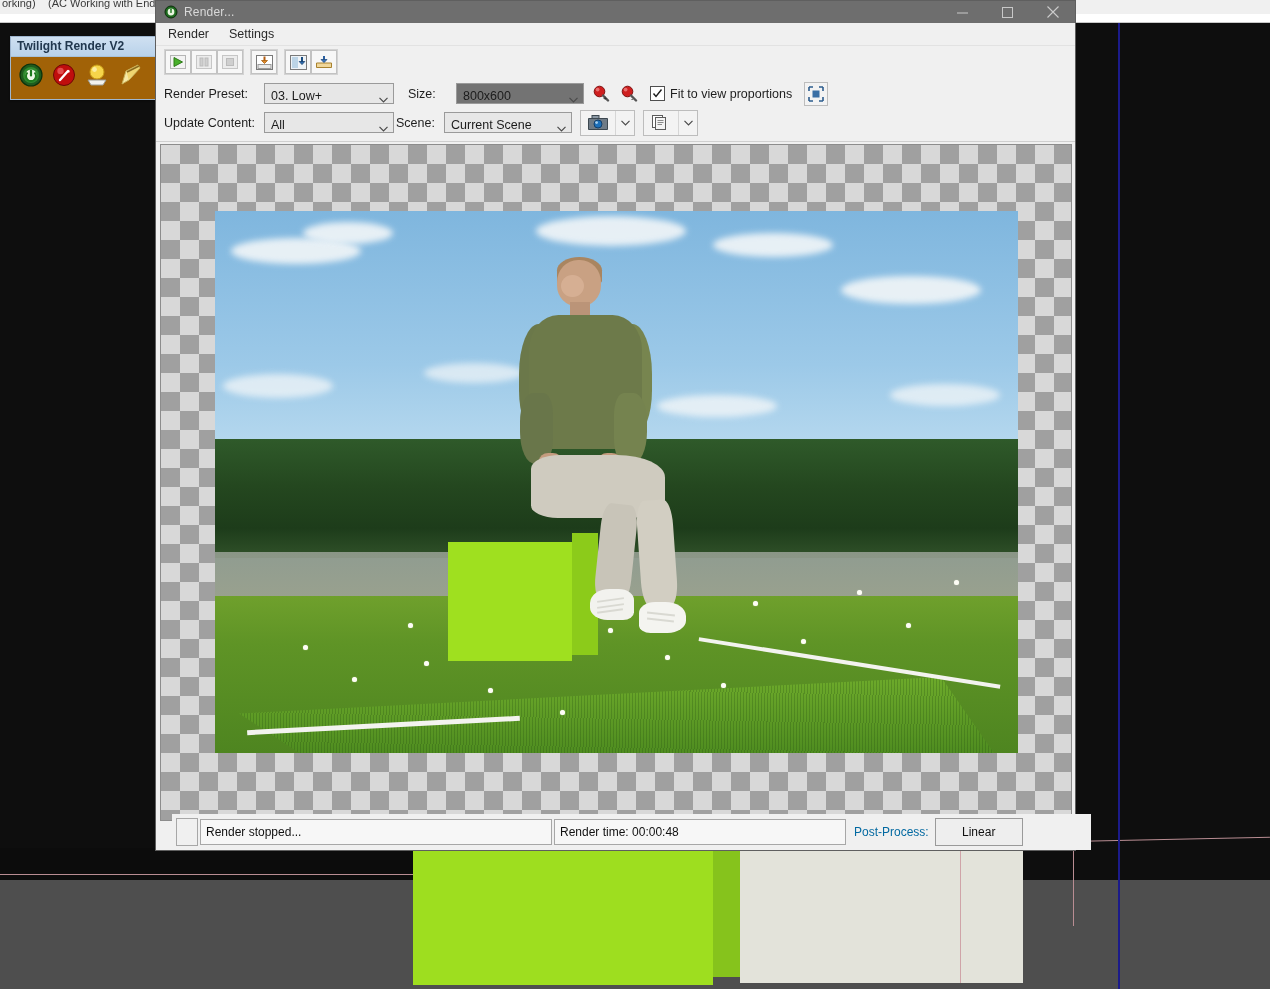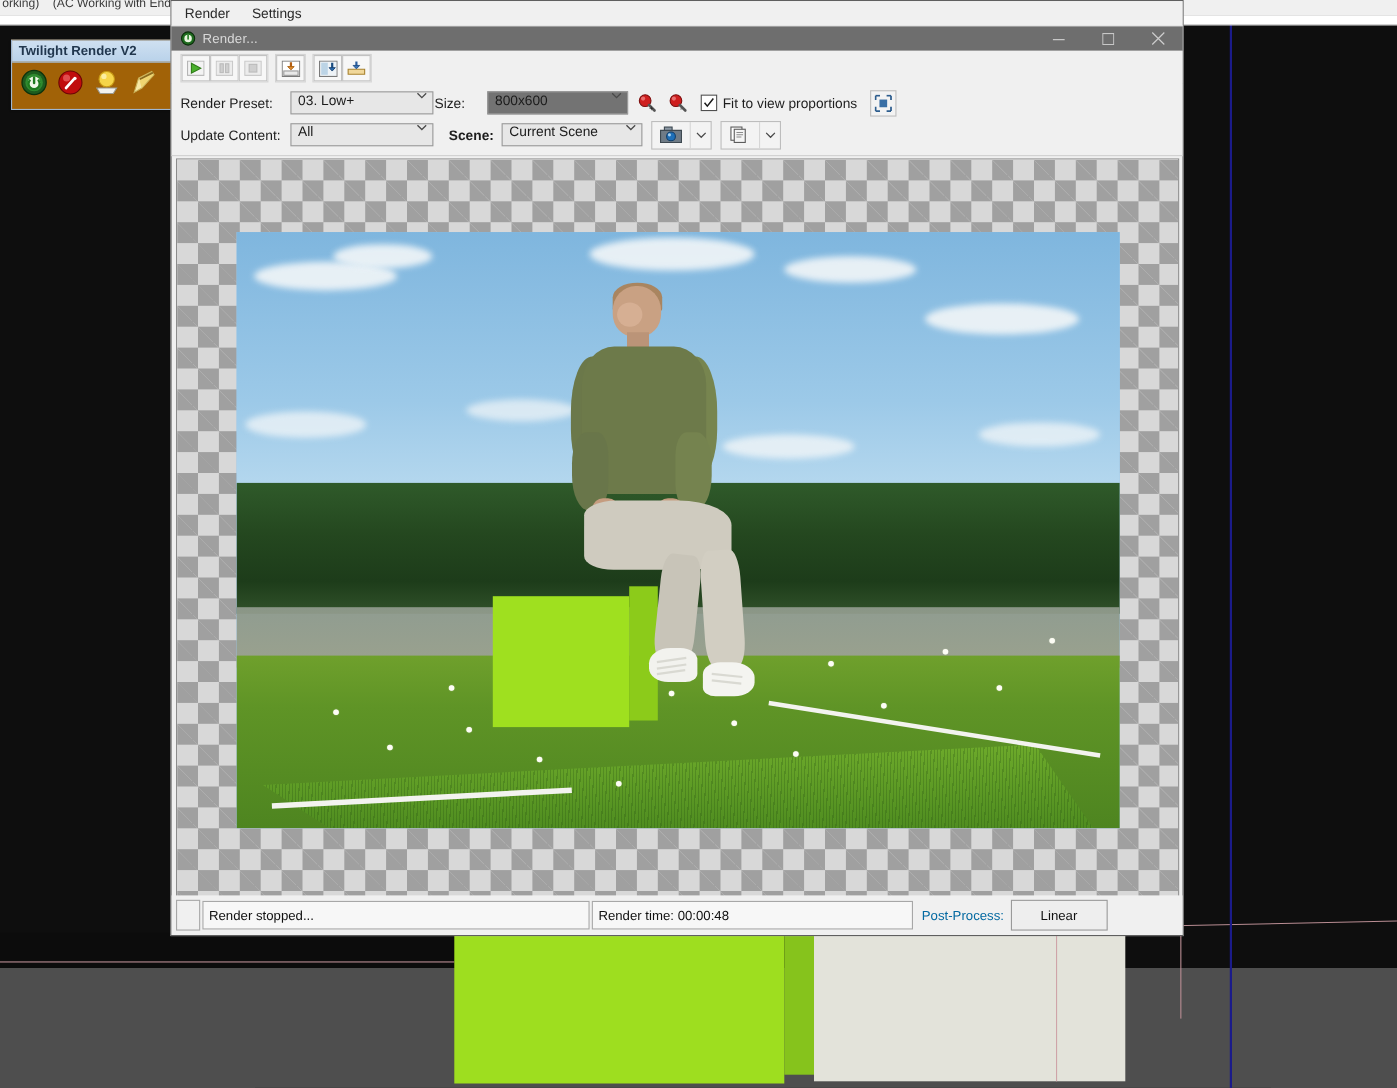--- a/index.html
+++ b/index.html
@@ -65,21 +65,21 @@
   .tbtn.framed{border:1px solid #c2c2c2;background:#f7f7f7;}
   .tbtn svg{display:block;}
 
   
   #options{padding:5px 0 6px 8px;background:#f0f0f0;border-bottom:1px solid #cfcfcf;}
   .optrow{display:flex;align-items:center;height:25px;}
   .lbl{font-size:12.5px;color:#1e1e1e;}
   .lbl.w1{width:100px;}
   .lbl.w2{width:48px;text-align:left;}
   .combo{
-    height:21px;border:1px solid #9a9a9a;background:#e7e7e7;display:flex;align-items:flex-start;
+    height:21px;border:1px solid #9a9a9a;background:#e7e7e7;display:flex;align-items:flex-end;
     font-size:12.5px;color:#1b1b1b;padding-left:6px;box-sizing:border-box;position:relative;
   }
   .combo.white{background:#737373;}
   .combo .cv{flex:1;}
   .combo .carat{width:20px;display:flex;align-items:center;justify-content:center;}
   .combo.w-preset{width:130px;}
   .combo.w-size{width:128px;}
   .chkwrap{display:flex;align-items:center;margin-left:10px;}
   .chkbox{width:13px;height:13px;border:1px solid #4f4f4f;background:#fff;position:relative;margin-right:5px;}
   .chkbox svg{position:absolute;left:1px;top:1px;}
@@ -94,21 +94,21 @@
   #checker{position:absolute;inset:0;
     background-image:
       linear-gradient(45deg,#a0a0a0 25%,transparent 25%,transparent 75%,#a0a0a0 75%),
       linear-gradient(45deg,#a0a0a0 25%,transparent 25%,transparent 75%,#a0a0a0 75%);
     background-size:38px 38px;
     background-position:0 0,19px 19px;
     background-color:#d8d8d8;}
   #renderimg{position:absolute;left:54px;top:66px;width:803px;height:542px;overflow:hidden;background:#9cc6e6;}
 
   
-  #statusbar{position:absolute;left:0;bottom:0;width:919px;height:36px;background:#f0f0f0;
+  #statusbar{position:absolute;left:16px;bottom:0;width:919px;height:36px;background:#f0f0f0;
      display:flex;align-items:center;padding:0 4px;box-sizing:border-box;text-align:center;}
   .sb-small{width:20px;height:26px;border:1px solid #a7a7a7;background:#f0f0f0;margin-right:2px;}
   .sb-field{height:26px;border:1px solid #a7a7a7;background:#f7f7f7;display:flex;align-items:center;
      padding-left:5px;font-size:12px;color:#111;box-sizing:border-box;}
   .sb-f1{width:352px;}
   .sb-f2{width:292px;margin-left:2px;}
   .sb-pp{font-size:12px;color:#0369a1;margin-left:8px;}
   .sb-btn{width:86px;height:26px;border:1px solid #9a9a9a;background:#eeeeee;display:flex;
      align-items:center;justify-content:center;font-size:12px;color:#111;margin-left:6px;}
 
@@ -217,25 +217,20 @@
           <path d="M10.5 11.5 L22 5.5 L23.6 8 L12.6 19.5 Z" fill="#e8c23a" opacity=".5"></path>
           <path d="M11 12 L23 6" stroke="#8a6a1e" stroke-width="1.6"></path>
         </svg>
       </span>
     </div>
   </div>
 </div>
 
 <div id="render-window">
 
-  <div id="menubar">
-    <span class="mi">Render</span>
-    <span class="mi">Settings</span>
-  </div>
-
   <div id="titlebar">
     <span class="tb-icon">
       <svg width="14" height="14" viewBox="0 0 14 14">
         <circle cx="7" cy="7" r="6" fill="#1e6b1e" stroke="#0c2d0c" stroke-width="1"></circle>
         <circle cx="7" cy="7" r="3.4" fill="#e9f5e0"></circle>
         <path d="M7 4.2 L7 7.4" stroke="#1e7a1e" stroke-width="1.4" stroke-linecap="round"></path>
       </svg>
     </span>
     <span class="tb-title">Render...</span>
     <span class="tb-buttons">
@@ -250,20 +245,25 @@
           </svg>
       </span>
       <span class="tb-btn">
         <svg width="12" height="12" viewBox="0 0 12 12">
             <path d="M0.5 0.5 L11.5 11.5 M11.5 0.5 L0.5 11.5" stroke="#cccccc" stroke-width="1.1"></path>
           </svg>
       </span>
     </span>
   </div>
 
+  <div id="menubar">
+    <span class="mi">Render</span>
+    <span class="mi">Settings</span>
+  </div>
+
   <div id="toolbar">
     <span class="tbgroup">
       <span class="tbtn framed">
         <svg width="16" height="14" viewBox="0 0 16 14">
           <rect x="0.5" y="0.5" width="15" height="13" fill="#f3f3f3" stroke="#b5b5b5"></rect>
           <path d="M4 2.5 L12.5 7 L4 11.5 Z" fill="#49b02b" stroke="#2e7a18" stroke-width="1"></path>
         </svg>
       </span>
       <span class="tbtn framed">
         <svg width="16" height="14" viewBox="0 0 16 14">
@@ -312,21 +312,21 @@
     <div class="optrow">
       <span class="lbl w1">Render Preset:</span>
       <span class="combo w-preset">
         <span class="cv">03. Low+</span>
         <span class="carat">
           <svg width="9" height="6" viewBox="0 0 9 6">
               <path d="M0.5 0.8 L4.5 4.8 L8.5 0.8" fill="none" stroke="#4a4a4a" stroke-width="1.2"></path>
             </svg>
         </span>
       </span>
-      <span class="lbl w2" style="margin-left:1px;">Size:</span>
+      <span class="lbl w2" style="margin-left:14px;">Size:</span>
       <span class="combo w-size white">
         <span class="cv">800x600</span>
         <span class="carat">
           <svg width="9" height="6" viewBox="0 0 9 6">
               <path d="M0.5 0.8 L4.5 4.8 L8.5 0.8" fill="none" stroke="#4a4a4a" stroke-width="1.2"></path>
             </svg>
         </span>
       </span>
       <span class="iconbtn">
         <svg width="18" height="17" viewBox="0 0 18 17">
@@ -362,21 +362,21 @@
     <div class="optrow" style="margin-top:4px;">
       <span class="lbl w1">Update Content:</span>
       <span class="combo w-preset">
         <span class="cv">All</span>
         <span class="carat">
           <svg width="9" height="6" viewBox="0 0 9 6">
               <path d="M0.5 0.8 L4.5 4.8 L8.5 0.8" fill="none" stroke="#4a4a4a" stroke-width="1.2"></path>
             </svg>
         </span>
       </span>
-      <span class="lbl w2" style="margin-left:14px;font-weight:bold;">Scene:</span>
+      <span class="lbl w2" style="margin-left:2px;">Scene:</span>
       <span class="combo w-size">
         <span class="cv">Current Scene</span>
         <span class="carat">
           <svg width="9" height="6" viewBox="0 0 9 6">
               <path d="M0.5 0.8 L4.5 4.8 L8.5 0.8" fill="none" stroke="#4a4a4a" stroke-width="1.2"></path>
             </svg>
         </span>
       </span>
       <span class="splitbtn">
         <span class="sbmain">

